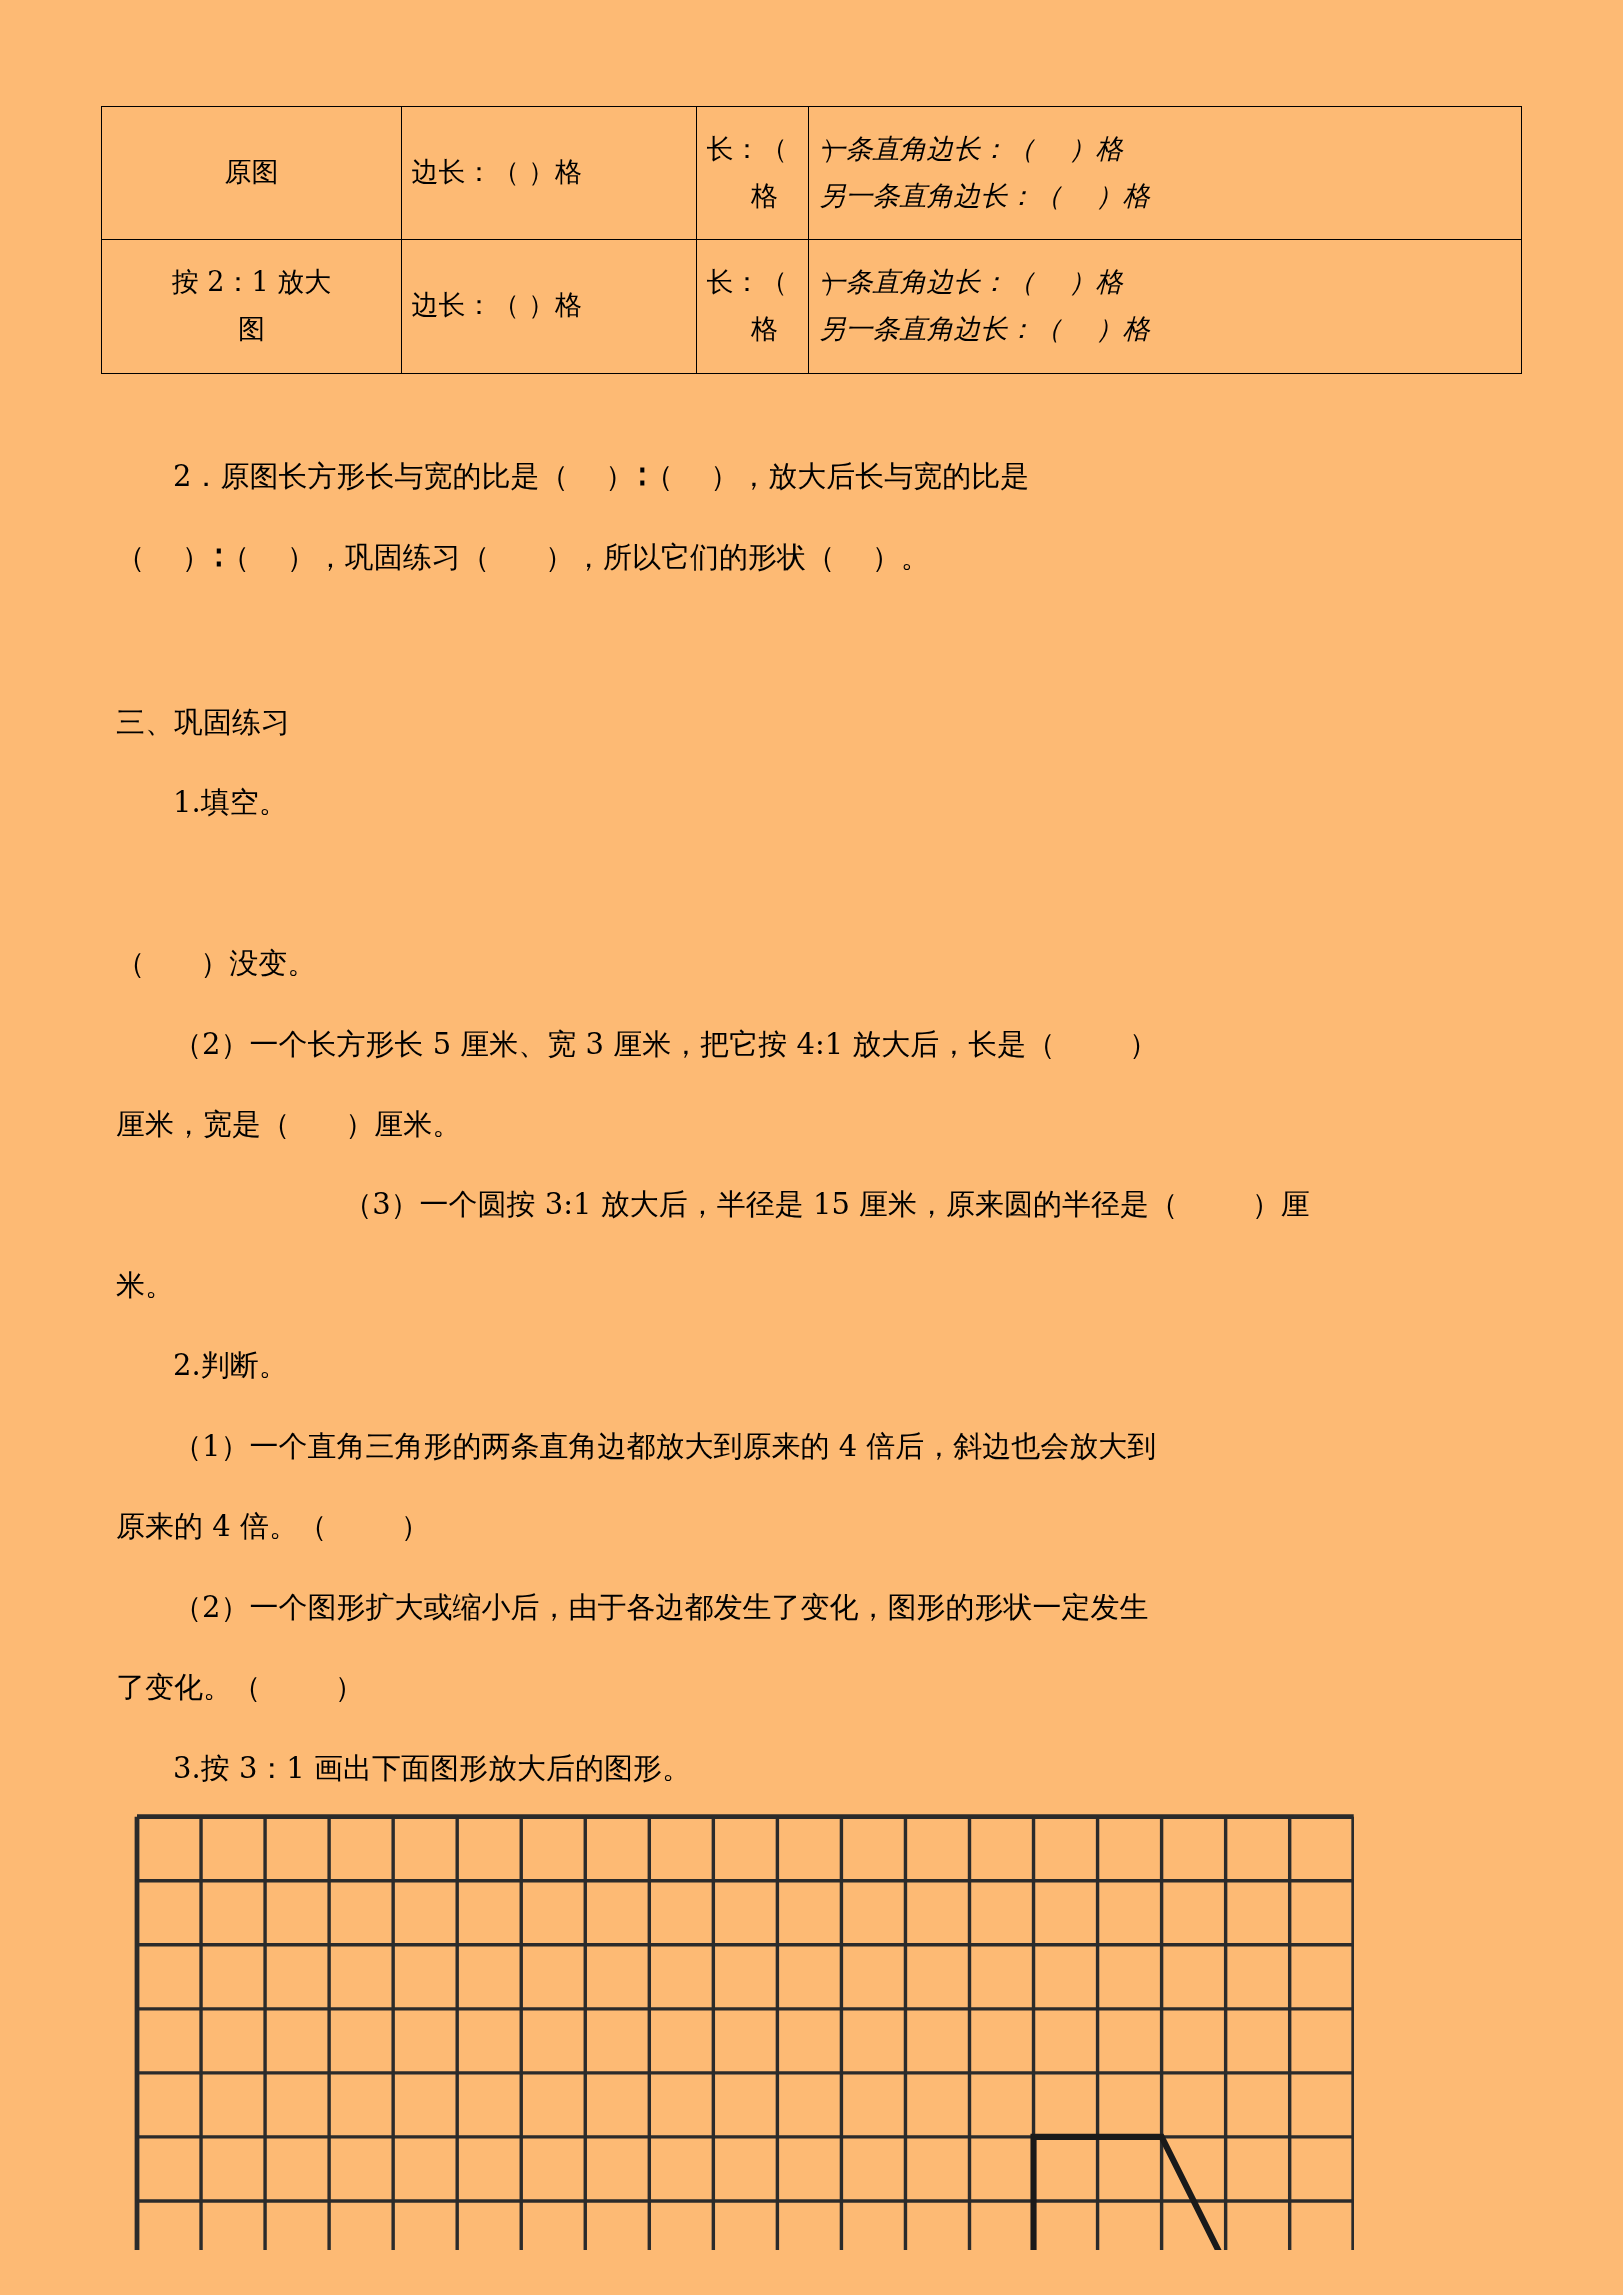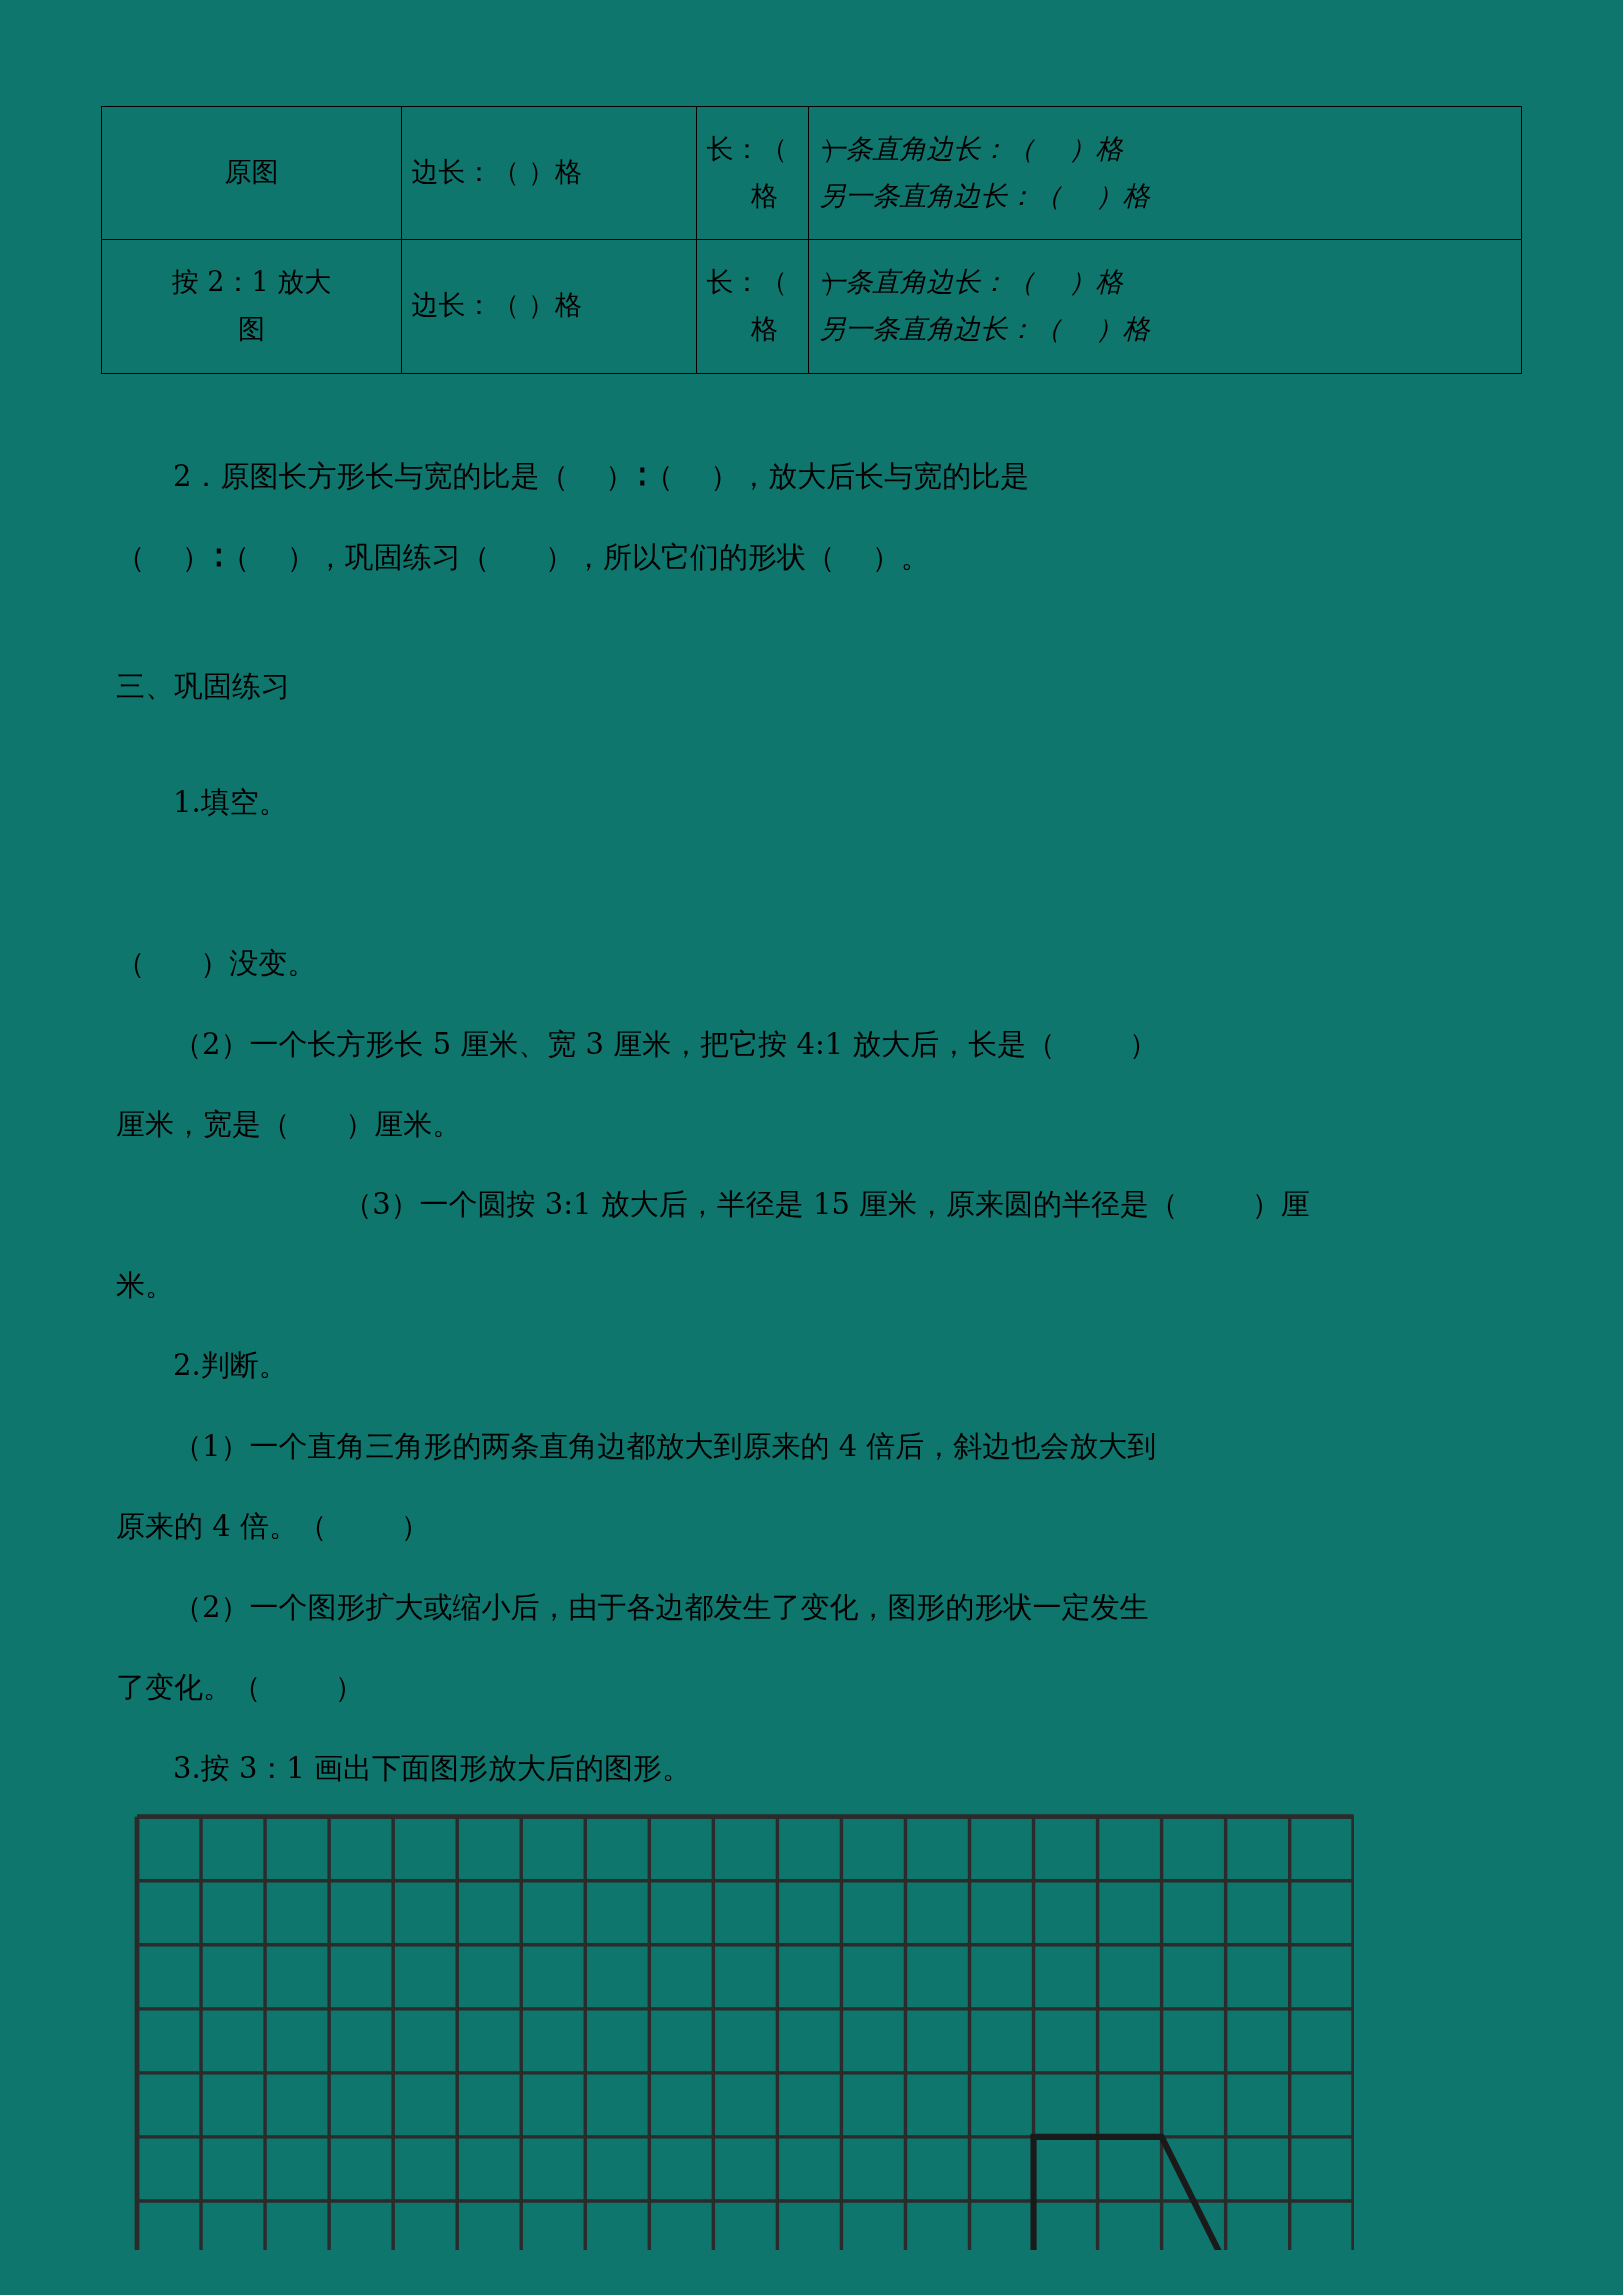--- a/index.html
+++ b/index.html
@@ -14,21 +14,21 @@
     font-family: "DejaVu Serif", "Liberation Serif", serif;
     color: #000000;
     overflow: hidden;
   }
 
   .page {
     position: absolute;
     left: 0; top: 0;
     width: 1623px;
     height: 2295px;
-    background: #0f766e;
+    background: #fdba74;
   }
 
   
   .tbl-wrap {
     position: absolute;
     left: 101px;
     top: 106px;
     width: 1340px;
   }
   table.spec {
@@ -127,21 +127,21 @@
           <span class="cell-line">另一条直角边长：（    ）格</span>
         </td>
       </tr>
     </tbody>
       </table>
   </div>
 
   <div class="para left-margin indent2" style="top:436px;">2．原图长方形长与宽的比是（    ）∶（    ），放大后长与宽的比是</div>
   <div class="para" style="left:116px; top:517px; width:1364px;">（    ）∶（    ），巩固练习（      ），所以它们的形状（    ）。</div>
 
-  <div class="heading" style="top:646px;">三、巩固练习</div>
+  <div class="heading" style="top:682px;">三、巩固练习</div>
 
   <div class="para left-margin indent2" style="top:762px;">1.填空。</div>
 
   <div class="para" style="left:116px; top:923px; width:1364px;">（      ）没变。</div>
 
   <div class="para left-margin indent2" style="top:1004px;">（2）一个长方形长 5 厘米、宽 3 厘米，把它按 4:1 放大后，长是（        ）</div>
   <div class="para" style="left:116px; top:1084px; width:1364px;">厘米，宽是（      ）厘米。</div>
 
   <div class="para left-margin indent2" style="top:1164px;text-align:center;">（3）一个圆按 3:1 放大后，半径是 15 厘米，原来圆的半径是（        ）厘</div>
   <div class="para" style="left:116px; top:1245px; width:1364px;">米。</div>

